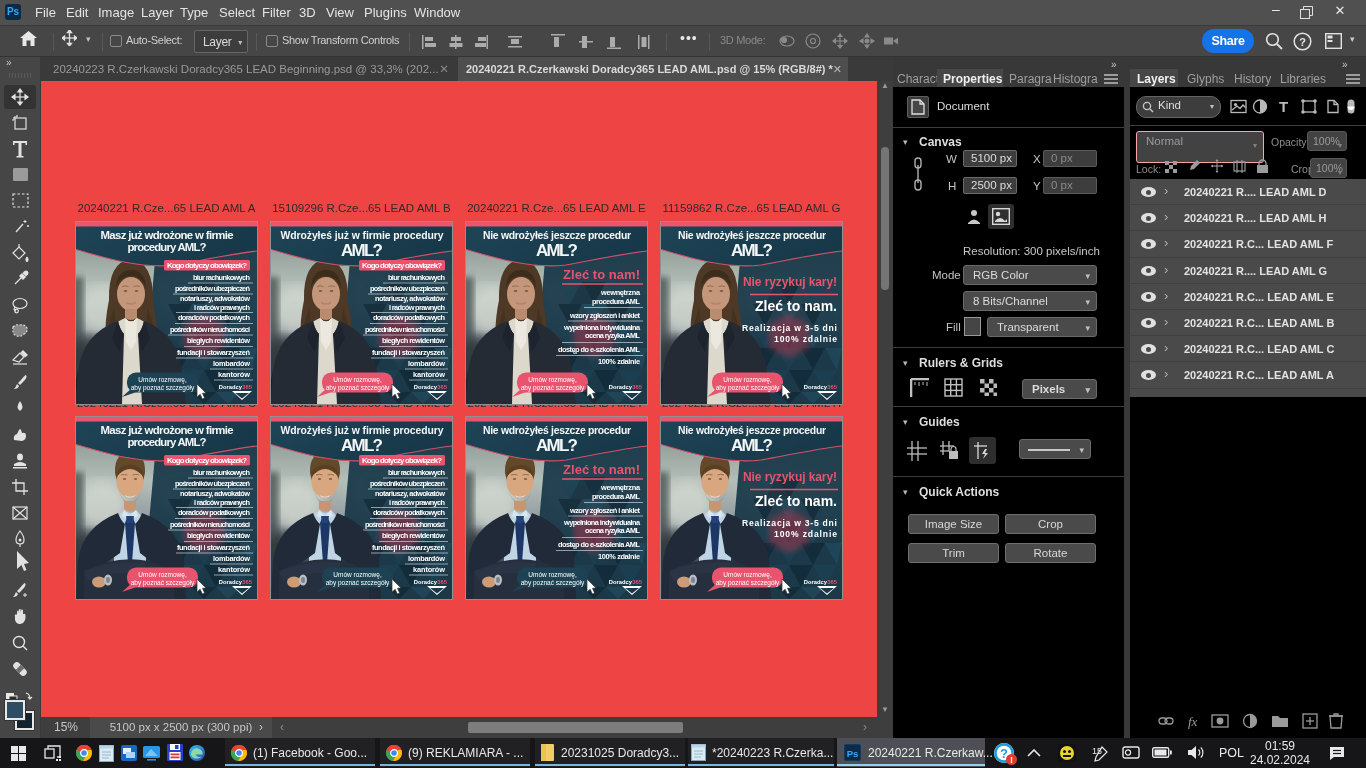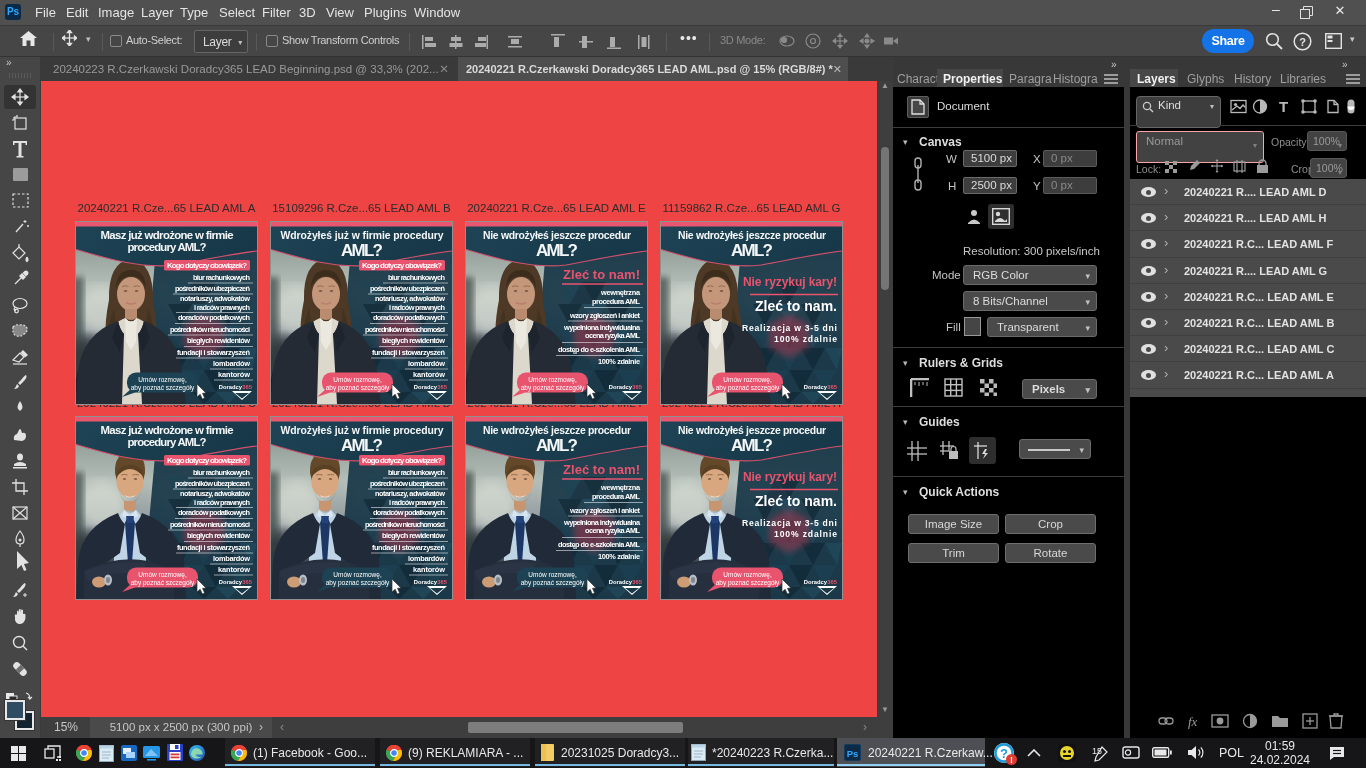--- a/index.html
+++ b/index.html
@@ -810,21 +810,21 @@
         <svg class="abs" style="left:216px; top:2px;" width="14" height="10" viewBox="0 0 14 10">
           <g stroke="#C8C8C8" stroke-width="1.4">
               <line x1="0" y1="1" x2="14" y2="1"></line>
               <line x1="0" y1="5" x2="14" y2="5"></line>
               <line x1="0" y1="9" x2="14" y2="9"></line>
             </g>
         </svg>
       </div>
       <div class="pbody">
 
-        <div class="abs" style="left:6px; top:9px; width:85px; height:32px; background:#3d3d3d; border:1px solid #666; border-radius:4px;">
+        <div class="abs" style="left:6px; top:9px; width:85px; height:22px; background:#3d3d3d; border:1px solid #666; border-radius:10px;">
           <svg class="abs" style="left:5px; top:4px;" width="12" height="12" viewBox="0 0 12 12">
             <circle cx="5" cy="5" r="3.6" fill="none" stroke="#C8C8C8" stroke-width="1.3"></circle>
             <line x1="8" y1="8" x2="11" y2="11" stroke="#C8C8C8" stroke-width="1.4"></line>
           </svg>
           <span style="position:absolute; left:21px; top:2px; color:#DCDCDC;">Kind</span>
           <span style="position:absolute; right:6px; top:5px; font-size:8px; color:#C0C0C0;">▾</span>
         </div>
         <svg class="abs" style="left:100px; top:11px;" width="130" height="17" viewBox="0 0 130 17">
           <g stroke="#B9B9B9" stroke-width="1.3" fill="none">
             <rect x="1" y="2.5" width="15" height="12"></rect>

